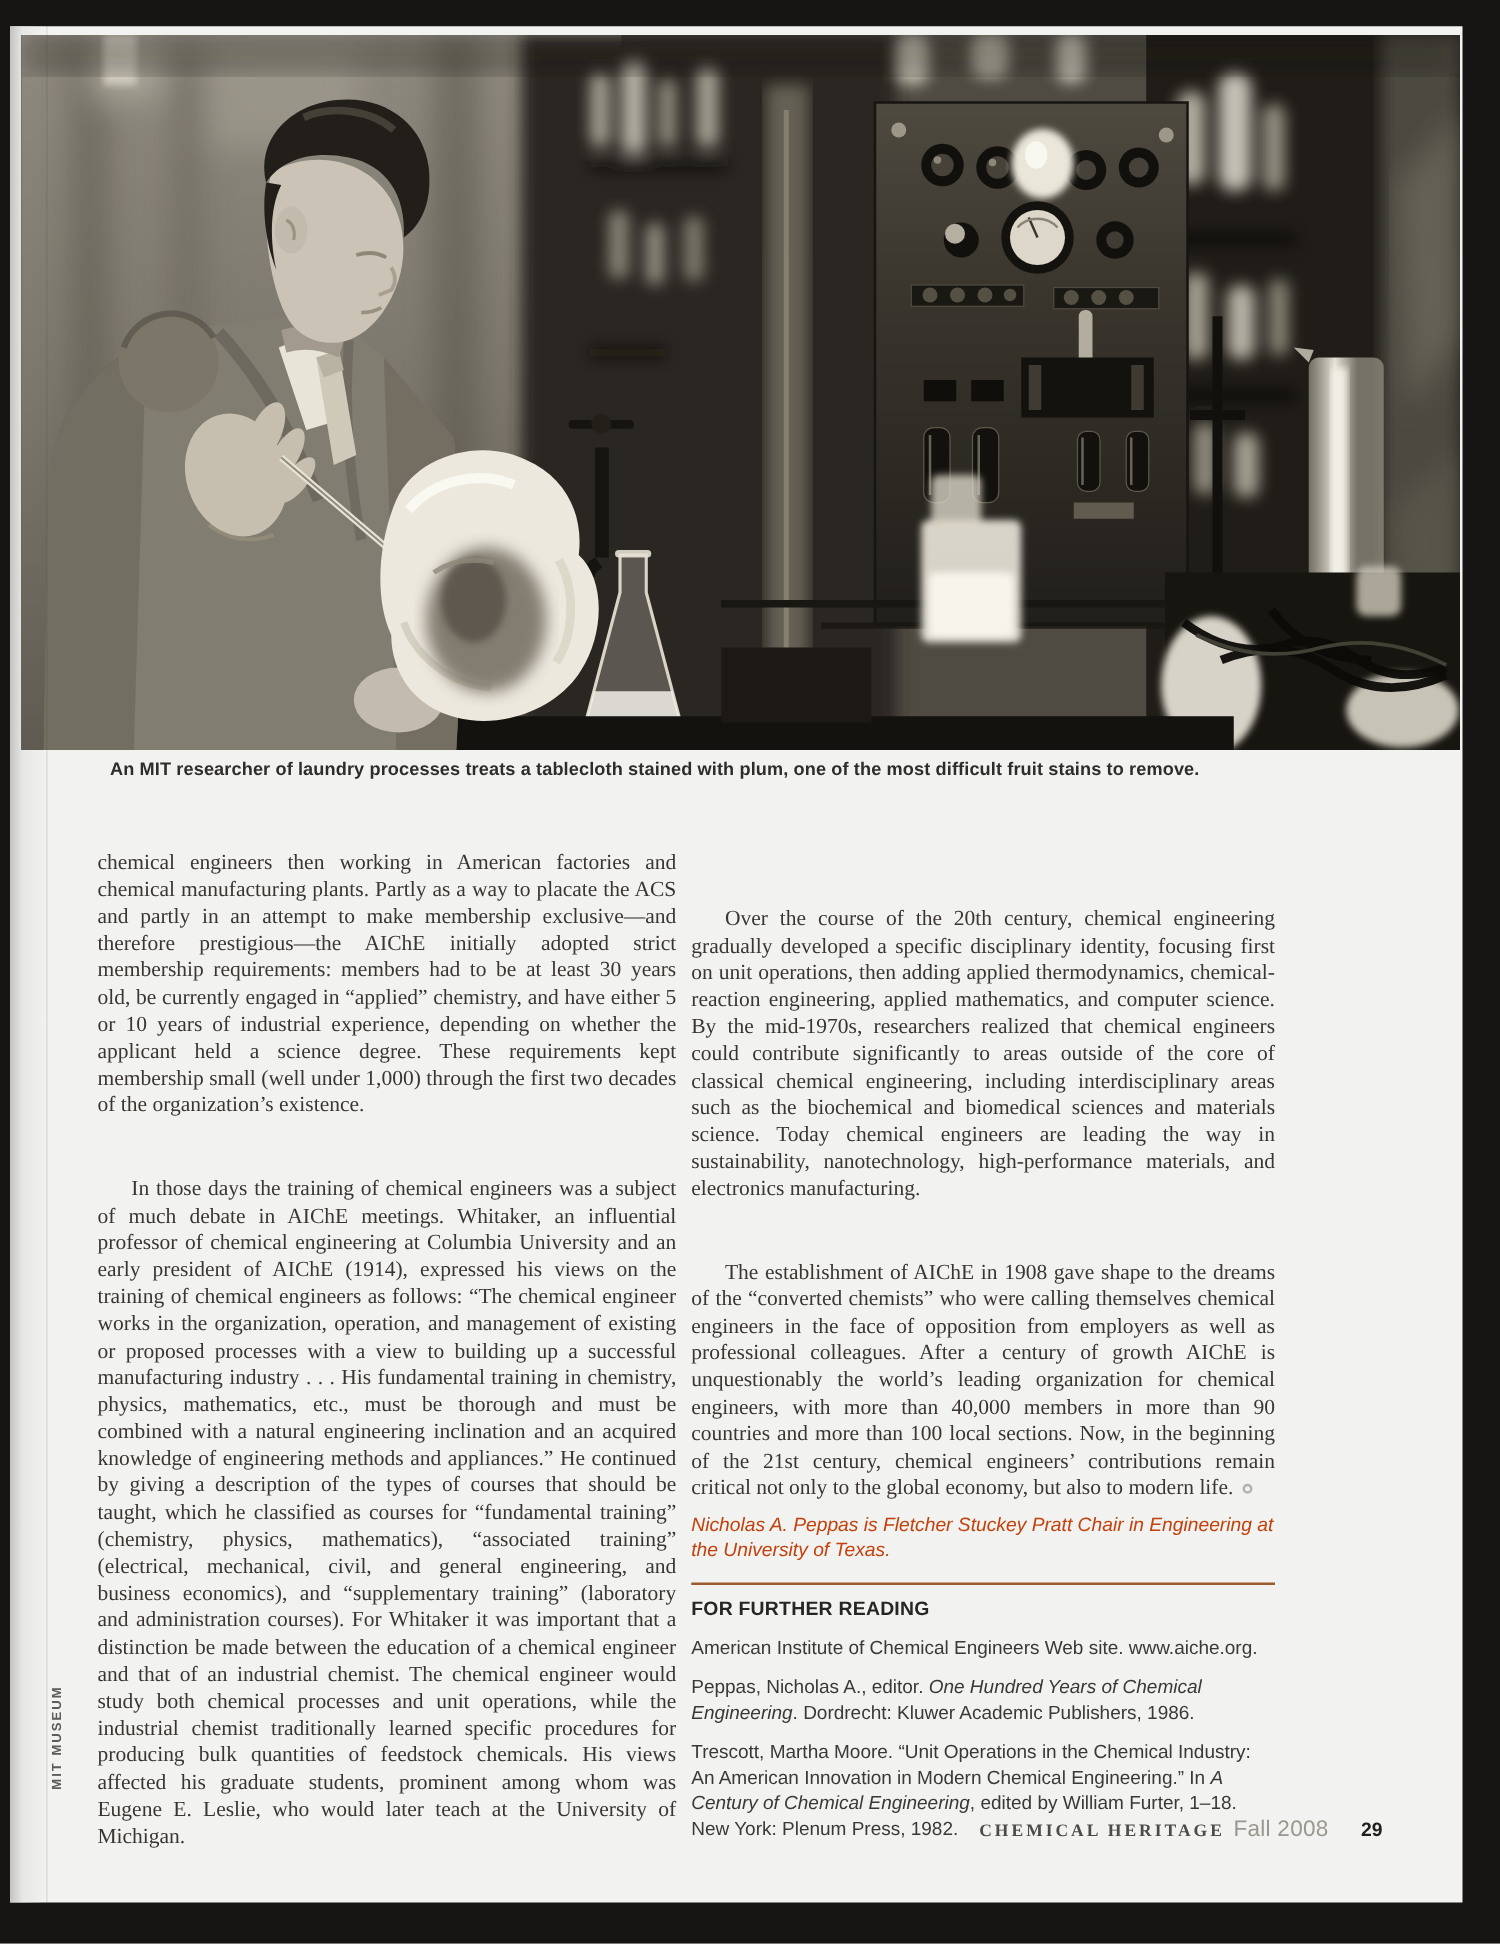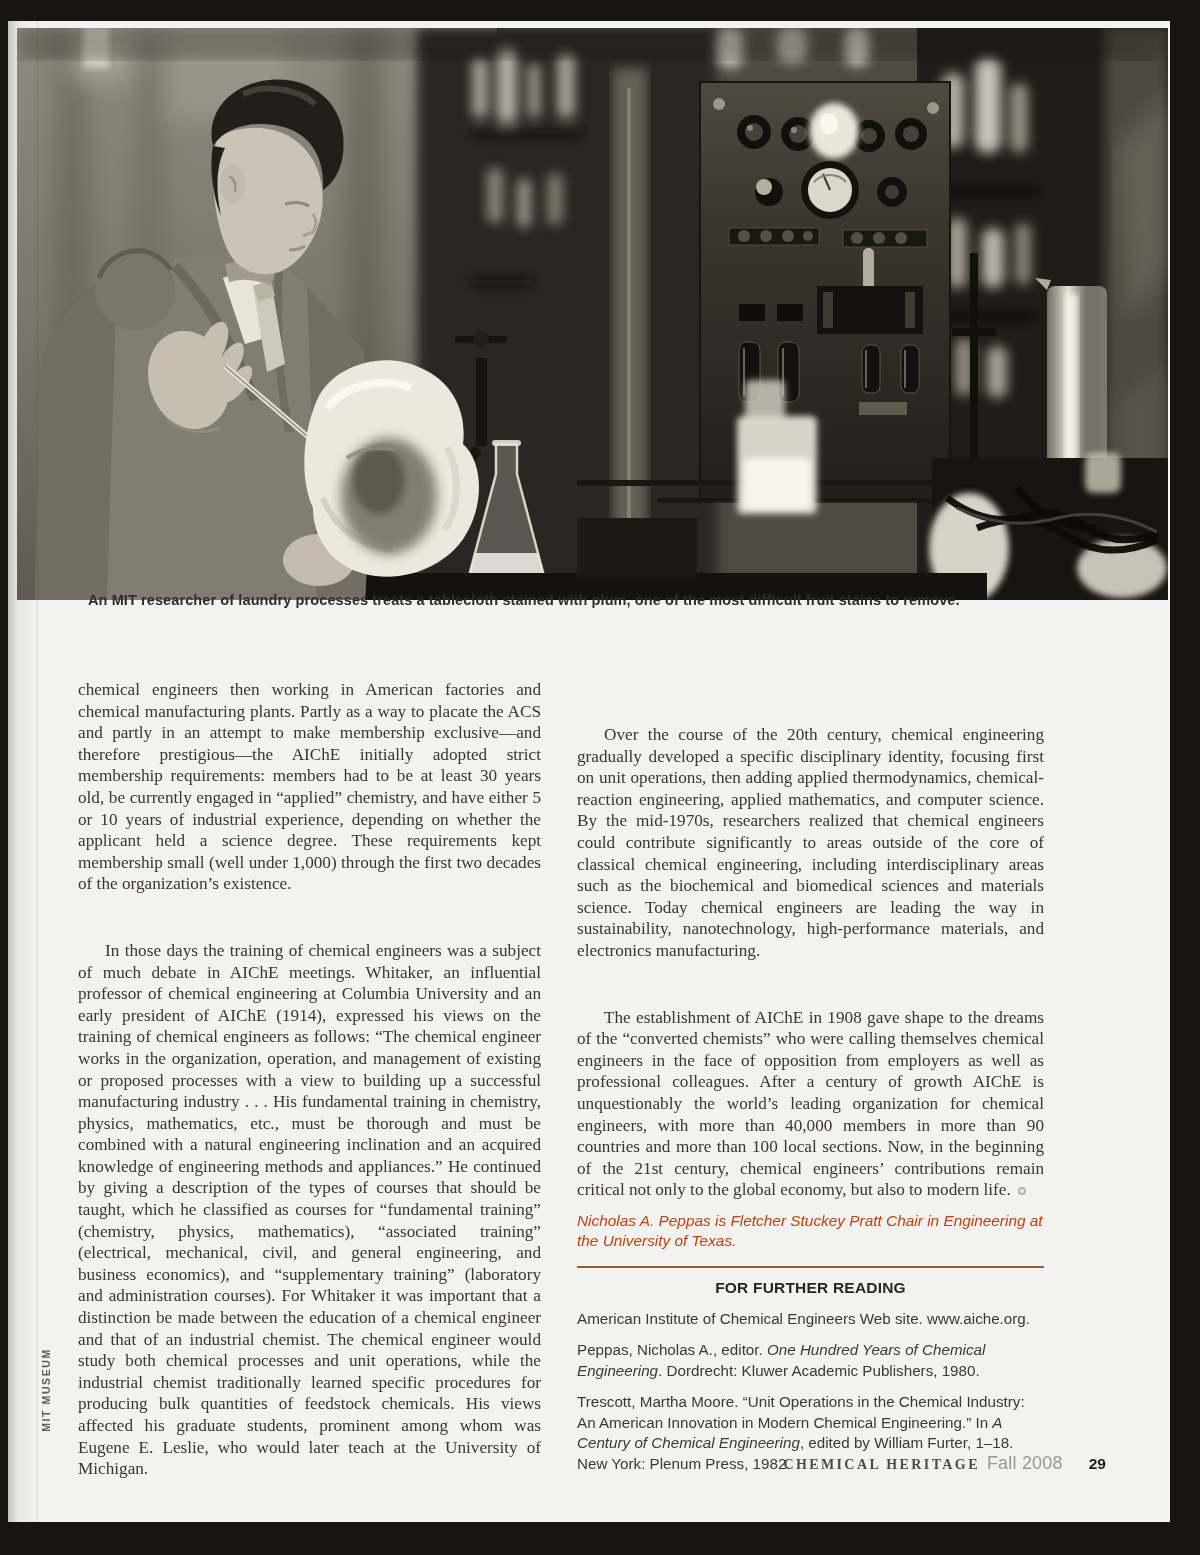--- a/index.html
+++ b/index.html
@@ -9,38 +9,38 @@
   .scan { position:relative; width:1200px; height:1555px; background:#161513; overflow:hidden; }
 
   .page { position:absolute; left:8px; top:21px; width:1162px; height:1501px; background:#f2f2f0; }
   .page::before { content:""; position:absolute; left:0; top:0; bottom:0; width:30px;
     background:linear-gradient(to right,#b7b7b5 0,#e4e4e2 10px,rgba(242,242,240,0) 30px); opacity:.8; pointer-events:none; }
   .page::after { content:""; position:absolute; left:29px; top:0; bottom:0; width:1px; background:rgba(60,60,58,.14); pointer-events:none; }
 
   .photo { position:absolute; left:9px; top:7px; width:1151px; height:572px; margin:0; background:#55524a; overflow:hidden; }
   .photo svg { display:block; width:100%; height:100%; }
 
-  .caption { position:absolute; left:80px; top:570px; width:1050px;
+  .caption { position:absolute; left:80px; top:586px; width:1050px;
     font:bold 14.5px/1.3 "Liberation Sans", sans-serif; color:#2e2d2b; letter-spacing:.1px; }
 
   .credit { position:absolute; left:-16px; top:1362px; width:110px; height:14px; text-align:center;
     transform:rotate(-90deg); font:bold 10.5px "Liberation Sans", sans-serif;
     color:#5d5c5a; letter-spacing:1.6px; }
 
   .content { position:absolute; left:70px; top:658px; width:958px;
-    display:grid; grid-template-columns:463px 467px; column-gap:36px; }
+    display:grid; grid-template-columns:463px 467px; column-gap:12px; }
 
   .body-p { margin:0; font:17.2px/21.6px "Liberation Serif", serif; text-align:justify;
     color:#3a3531; hyphens:auto; -webkit-hyphens:auto; }
   .indent { text-indent:27px;margin-top:45px; }
 
   .author-note { margin:10px 0 0; font:italic 15.4px/20px "Liberation Sans", sans-serif; color:#c2410c; }
 
   .further { margin-top:15px; border-top:2px solid #9c5b2e; padding-top:11px; }
-  .fr-heading { font:bold 15.5px "Liberation Sans", sans-serif; color:#262624; letter-spacing:.2px; margin:0 0 12px;text-align:center; }
+  .fr-heading { font:bold 15.5px "Liberation Sans", sans-serif; color:#262624; letter-spacing:.2px; margin:0 0 12px; }
   .cite { margin:0 0 11px; font:15.2px/20.5px "Liberation Sans", sans-serif; color:#3a3936; }
   .cite i { font-style:italic; }
 
   .endmark { display:inline-block; width:8px; height:8px; border:2.5px solid #b3b2ae;
     border-radius:50%; margin-left:7px; }
 
   .footer { position:absolute; top:1432px; right:64px; white-space:nowrap; }
   .footer .mag { font-weight:bold; font-size:14px; letter-spacing:2.4px; color:#4c4b49;font-family:Liberation Serif, serif; }
   .footer .issue { font-size:18px; color:#99978f; margin-left:7px; letter-spacing:.2px; }
   .footer .pagenum { font-weight:bold; font-size:15.5px; color:#1f1f1d; margin-left:26px;text-align:right; }
@@ -285,21 +285,21 @@
       </div>
 
       <div>
         <p class="body-p indent">Over the course of the 20th century, chemical engineering gradually developed a specific disciplinary identity, focusing first on unit operations, then adding applied thermodynamics, chemical-reaction engineering, applied mathematics, and computer science. By the mid-1970s, researchers realized that chemical engineers could contribute significantly to areas outside of the core of classical chemical engineering, including interdisciplinary areas such as the biochemical and biomedical sciences and materials science. Today chemical engineers are leading the way in sustainability, nanotechnology, high-performance materials, and electronics manufacturing.</p>
         <p class="body-p indent"><span>The establishment of AIChE in 1908 gave shape to the dreams of the “converted chemists” who were calling themselves chemical engineers in the face of opposition from employers as well as professional colleagues. After a century of growth AIChE is unquestionably the world’s leading organization for chemical engineers, with more than 40,000 members in more than 90 countries and more than 100 local sections. Now, in the beginning of the 21st century, chemical engineers’ contributions remain critical not only to the global economy, but also to modern life.</span><span class="endmark"></span></p>
         <p class="author-note">Nicholas A. Peppas is Fletcher Stuckey Pratt Chair in Engineering at the University of Texas.</p>
 
         <div class="further">
           <div class="fr-heading">FOR FURTHER READING</div>
           <p class="cite"><span>American Institute of Chemical Engineers Web site. www.aiche.org.</span><i></i><span></span></p>
-          <p class="cite"><span>Peppas, Nicholas A., editor. </span><i>One Hundred Years of Chemical Engineering</i><span>. Dordrecht: Kluwer Academic Publishers, 1980.</span></p>
+          <p class="cite"><span>Peppas, Nicholas A., editor. </span><i>One Hundred Years of Chemical Engineering</i><span>. Dordrecht: Kluwer Academic Publishers, 1986.</span></p>
           <p class="cite"><span>Trescott, Martha Moore. “Unit Operations in the Chemical Industry: An American Innovation in Modern Chemical Engineering.” In </span><i>A Century of Chemical Engineering</i><span>, edited by William Furter, 1–18. New York: Plenum Press, 1982.</span></p>
         </div>
       </div>
     </div>
 
     <div class="footer">
       <span class="mag">CHEMICAL HERITAGE</span><span class="issue">Fall 2008</span><span class="pagenum">29</span>
     </div>
 
   </div>

